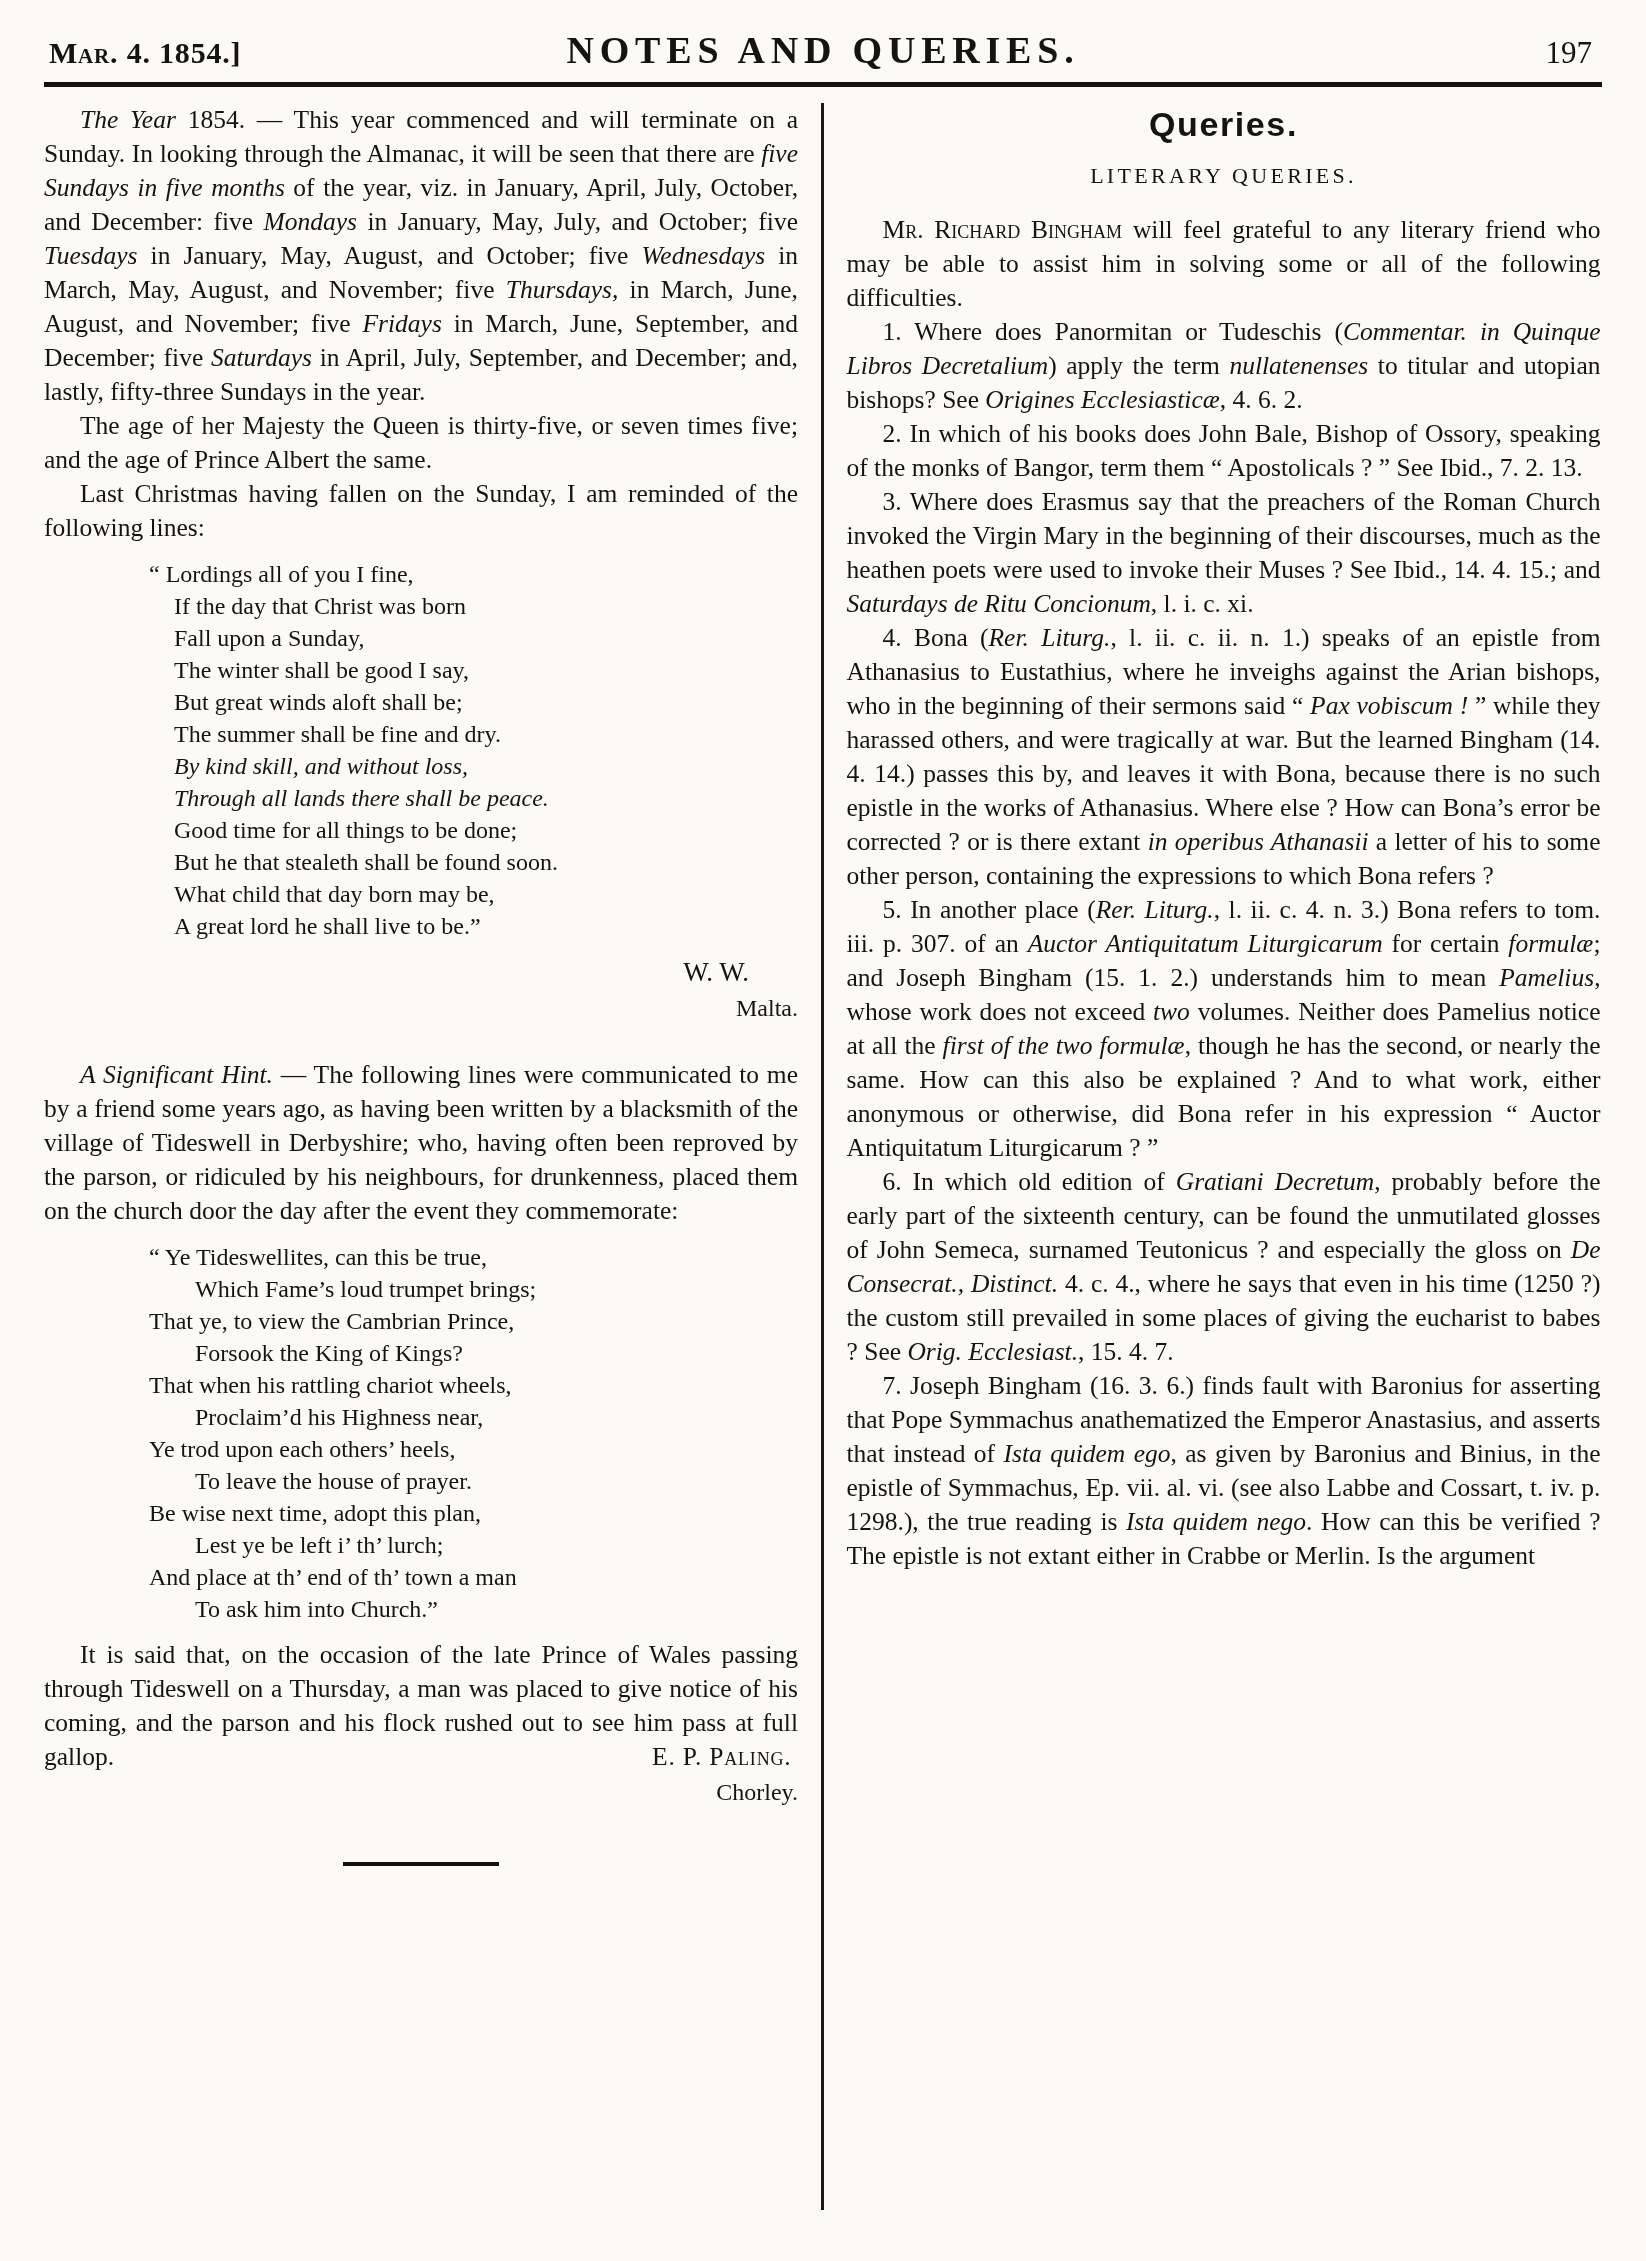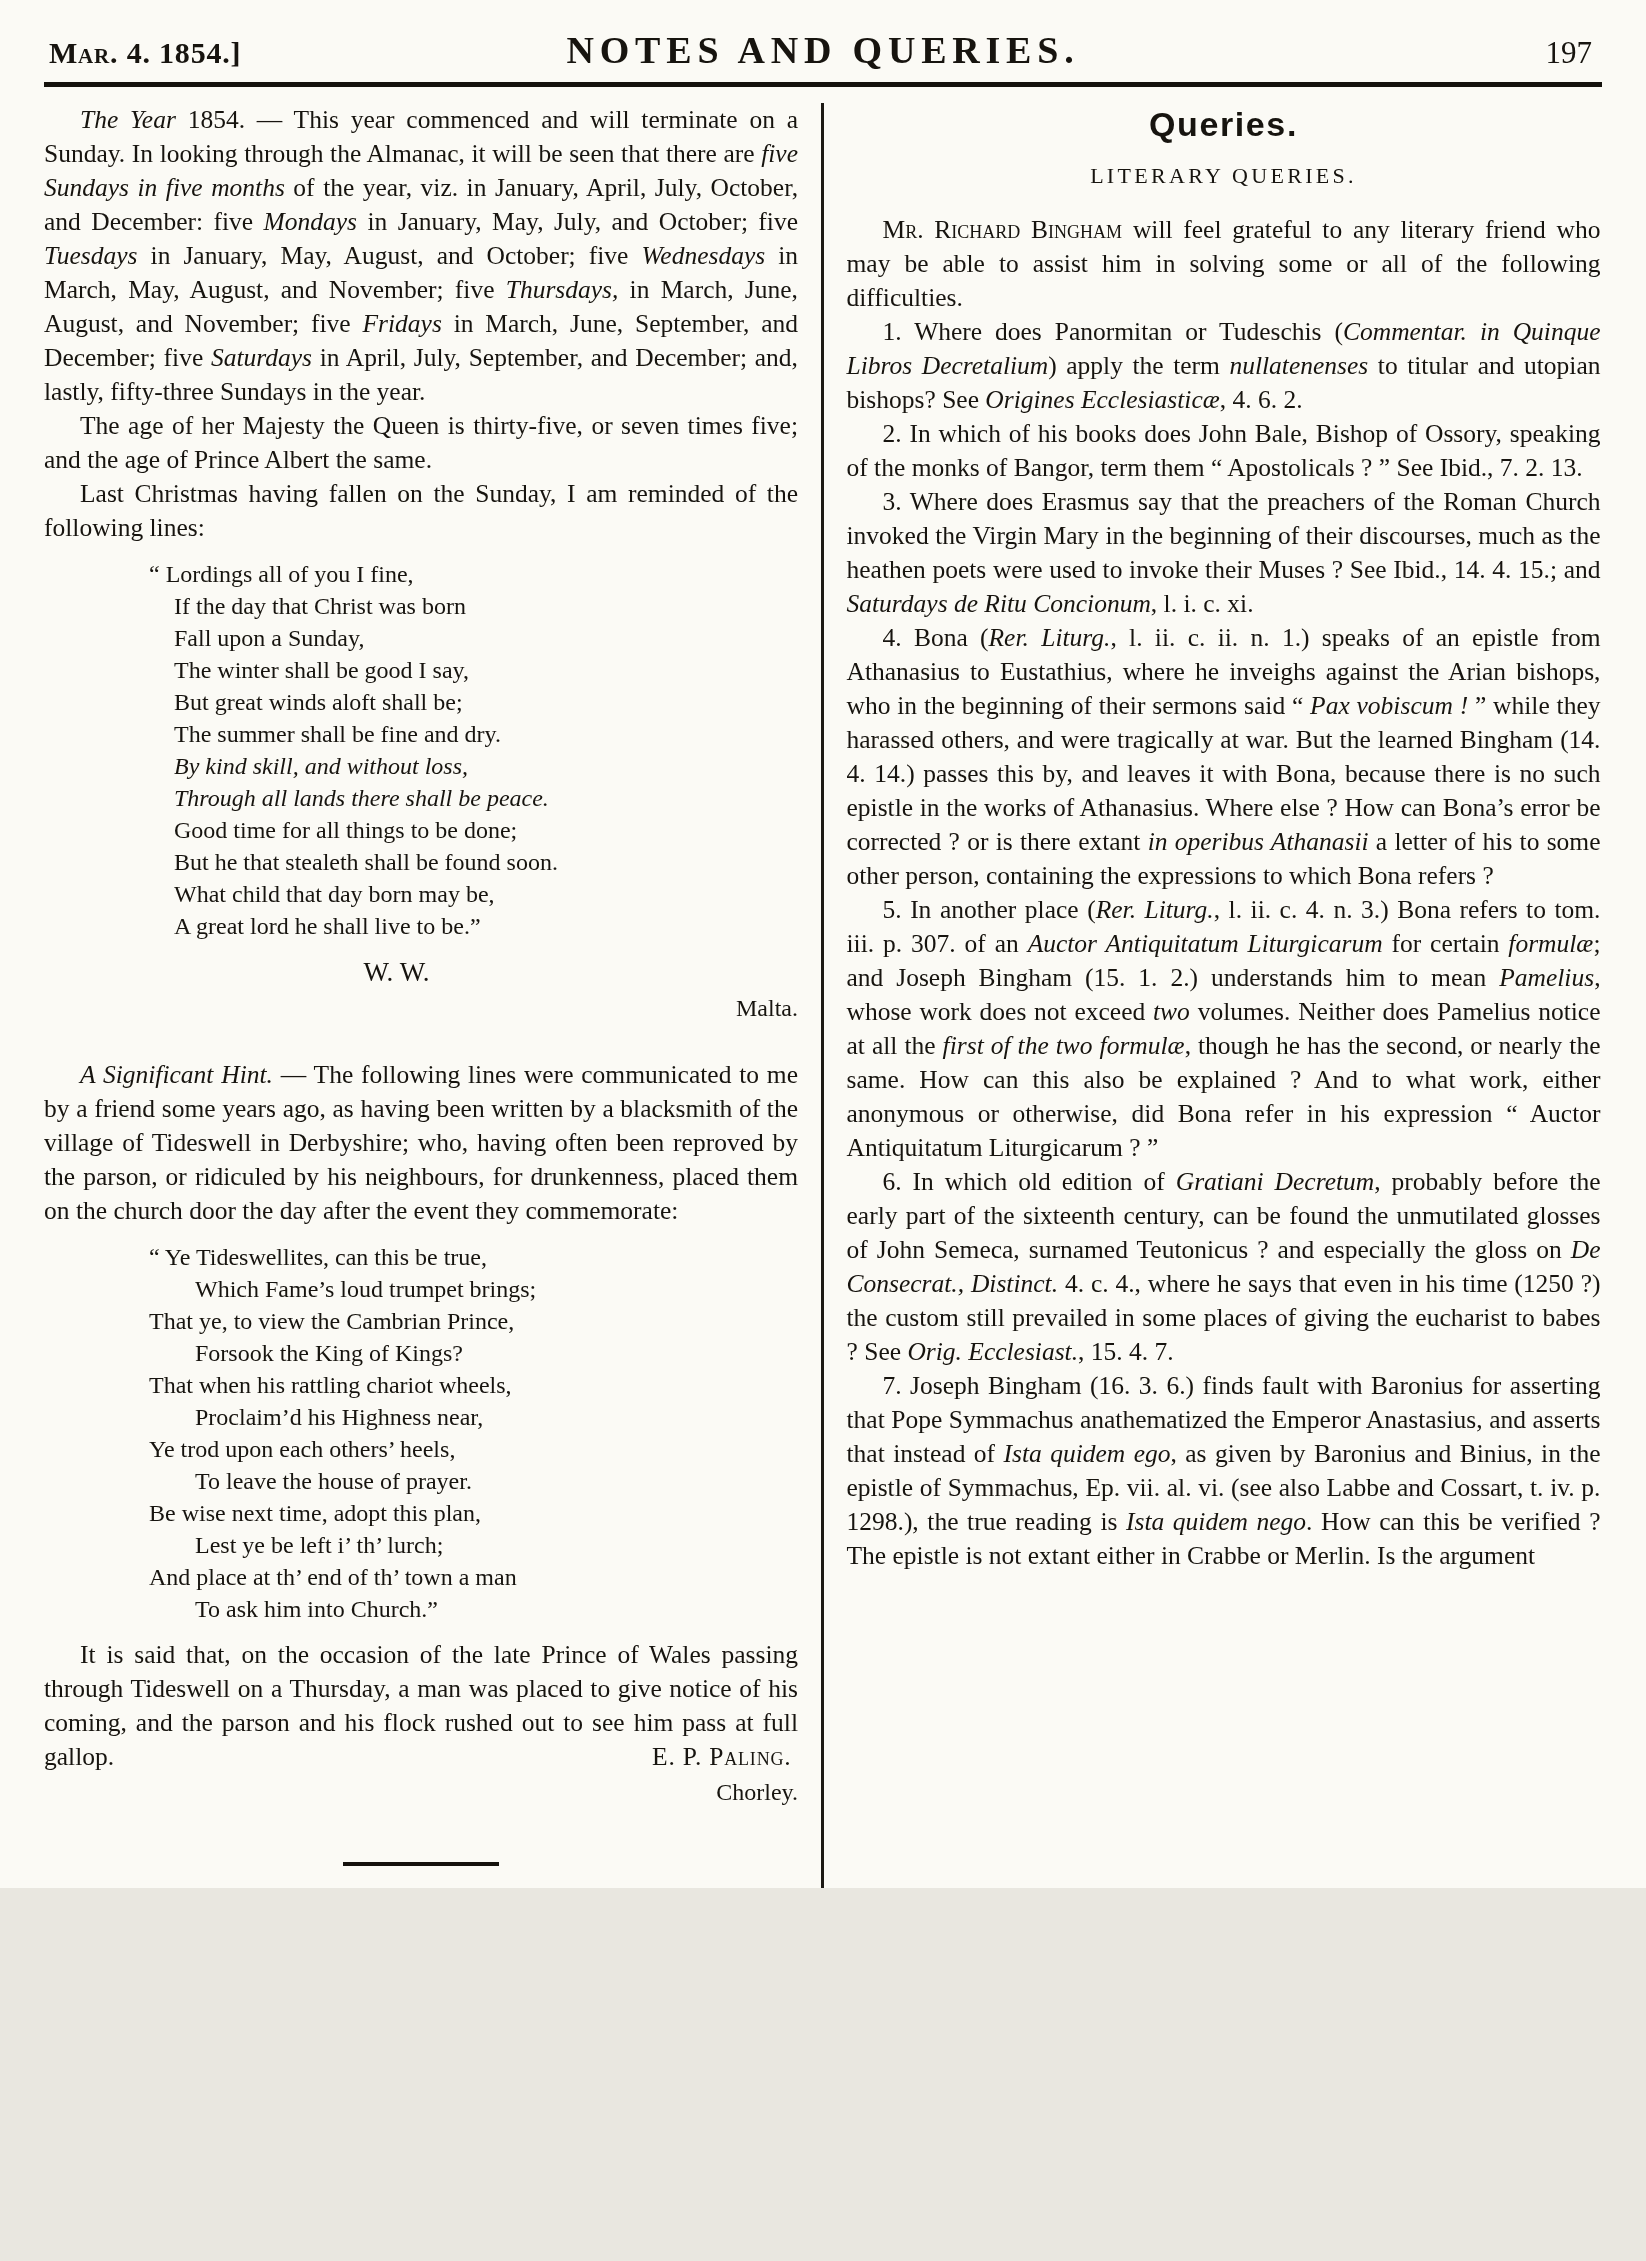--- a/index.html
+++ b/index.html
@@ -4,21 +4,21 @@
 <style>
   * { margin:0; padding:0; box-sizing:border-box; }
   html,body { background:#e9e7e0; }
   body {
     width:1646px; height:2261px;
     font-family:"Liberation Serif", serif;
     color:#17140f;
   }
   .page {
     position:relative;
-    width:1646px; height:1888px;
+    width:1646px; height:2261px;
     background:#fbfaf5;
     padding:21.4px 44px 0 44px;
     overflow:hidden;
   }
   
   .masthead {
     display:flex; align-items:baseline; justify-content:space-between;
     padding:6.6px 5px 1.6px 5px;
   }
   .mast-date {
@@ -50,21 +50,21 @@
 
   .poem {
     margin:13px 0 13px 105px;
     text-align:left;
     font-size:24px; line-height:32px;
   }
   .poem-line.indent-1 { padding-left:25px; }
   .poem-line.indent-2 { padding-left:46px; }
 
   .signature-right {
-    text-align:center; padding-right:49px;
+    text-align:right; padding-right:49px;
     font-size:27px; margin-top:5px;
   }
   .inline-signature {
     float:right; font-variant:small-caps;
     padding-right:6.6px; letter-spacing:0.8px;
   }
   .place-line {
     padding-left:28px; font-size:24px;
     margin:1.6px 0 33px 0; text-align:right;
   }

